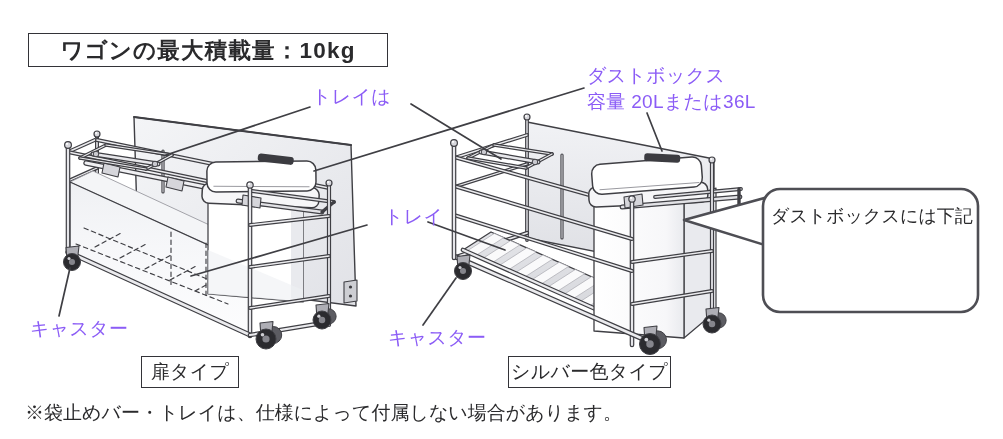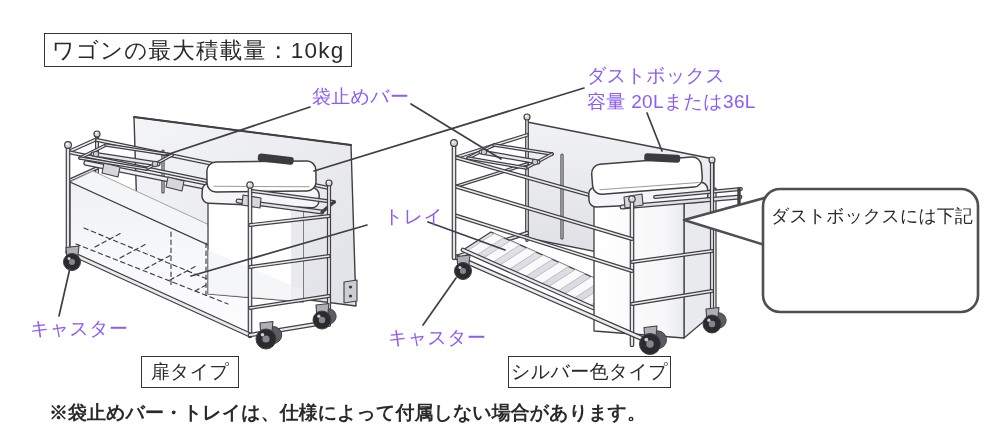--- a/index.html
+++ b/index.html
@@ -5,44 +5,44 @@
   * { margin:0; padding:0; box-sizing:border-box; }
   html,body { background:#fff; }
   #stage {
     position:relative; width:1003px; height:439px; background:#fff; overflow:hidden;
     font-family:"Liberation Sans", sans-serif; color:#2a2a2c;
     -webkit-font-smoothing:antialiased;
   }
   .lbl { position:absolute; white-space:nowrap; font-size:19px; font-weight:500;
          letter-spacing:0.3px; color:#8b5cf6; }
   #title-box {
-    position:absolute; left:28px; top:33px; width:308px; height:34px;
+    position:absolute; left:28px; top:33px; width:360px; height:34px;
     border:1.7px solid #333338; display:flex; align-items:center; justify-content:center;
-    font-size:22.5px; font-weight:400; letter-spacing:1.2px; white-space:nowrap;margin-left:16px;
+    font-size:22.5px; font-weight:700; letter-spacing:1.2px; white-space:nowrap;
   }
   .type-box {
     position:absolute; border:1.7px solid #333338; display:flex; align-items:center;
     justify-content:center; font-size:19px; font-weight:500; letter-spacing:0.3px;
     white-space:nowrap;
   }
   #type-left  { left:141px; top:356px; width:98px;  height:32px; }
   #type-right { left:508px; top:356px; width:163px; height:32px; }
   #label-bag-stopper { left:312px; top:84px;  }
   #label-dustbox { left:587px; top:63px; line-height:26px; }
   #label-tray { left:384px; top:204px; }
   #label-caster-left  { left:30px;  top:316px; }
   #label-caster-right { left:388px; top:325px; }
   #callout-text {
     position:absolute; left:771px; top:205px; width:206px;
     font-size:18px; font-weight:500; line-height:23.5px; letter-spacing:0px;
     white-space:nowrap;
   }
   #callout-items { margin-top:7px; }
-  #footnote { position:absolute; left:25px; top:400px; font-size:19px; font-weight:700;
-               letter-spacing:0px; white-space:nowrap;margin-left:24px; }
+  #footnote { position:absolute; left:25px; top:400px; font-size:19px; font-weight:400;
+               letter-spacing:0px; white-space:nowrap; }
 </style>
 </head>
 <body>
 
 <div id="stage">
 
 <svg width="1003" height="439" viewBox="0 0 1003 439" style="position:absolute;left:0;top:0">
       <defs>
 <linearGradient id="gPanel" x1="0" y1="0" x2="1" y2="1">
  <stop offset="0" stop-color="#f4f5f7"></stop>
@@ -272,21 +272,21 @@
 <g>
 <polygon points="768,197 684,220 768,246" fill="#ffffff" stroke="#4e4e54" stroke-width="2.6" stroke-linejoin="round"></polygon>
 <rect x="763" y="189" width="215" height="123" rx="17" fill="#ffffff" stroke="#4e4e54" stroke-width="2.6"></rect>
 </g>
     </svg>
 
 <div id="title-box">
   <span>ワゴンの最大積載量：10kg</span>
 </div>
 
-<div class="lbl" id="label-bag-stopper">袋止めバー</div>
+<div class="lbl" id="label-bag-stopper">トレイは</div>
 
 <div class="lbl" id="label-dustbox">
   <div>ダストボックス</div>
   <div>容量 20Lまたは36L</div>
 </div>
 
 <div class="lbl" id="label-tray">トレイ</div>
 
 <div class="lbl" id="label-caster-left">キャスター</div>
 

